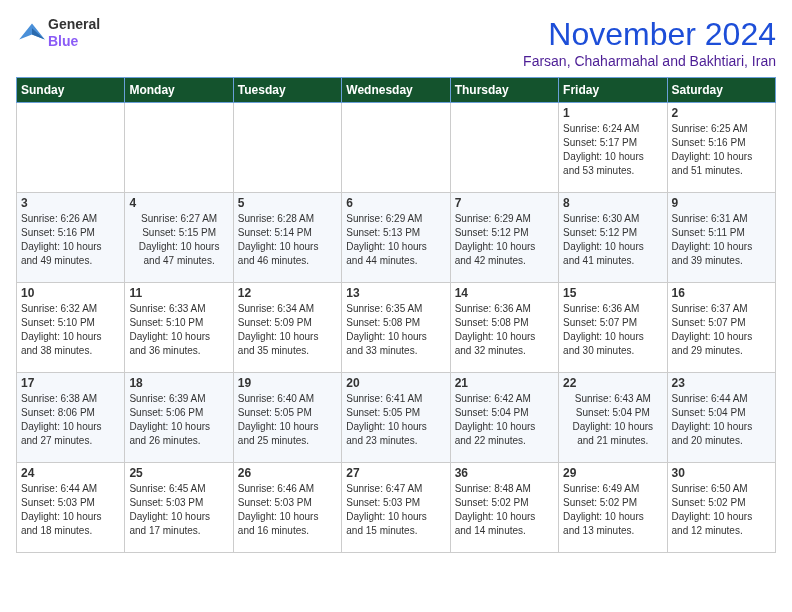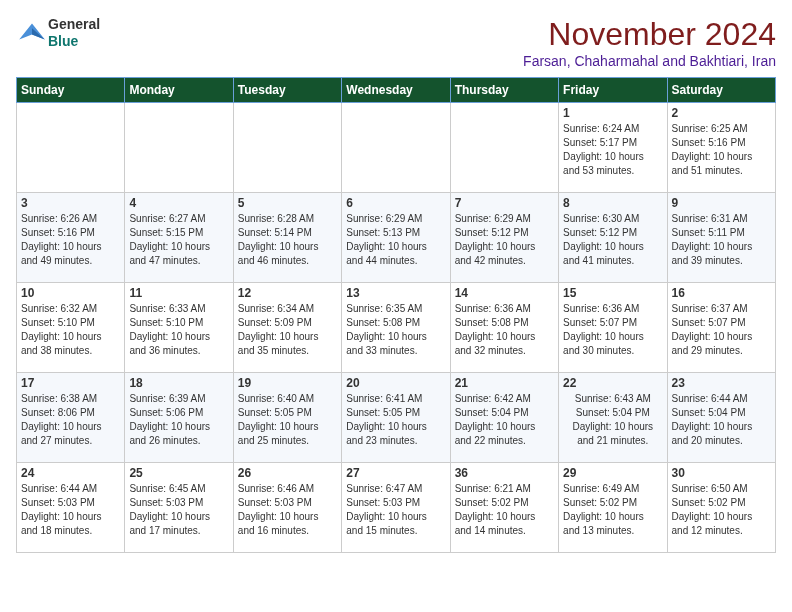--- a/index.html
+++ b/index.html
@@ -20,32 +20,32 @@
       display: flex;
       align-items: center;
       gap: 0;
     }
     .logo-text {
       font-size: 14px;
       font-weight: bold;
       color: #333;
       line-height: 1.2;
     }
-    .logo-text span { color: #0f766e; }
+    .logo-text span { color: #8b5cf6; }
     .logo-bird {
       width: 32px;
       height: 32px;
     }
     .title-block {
       text-align: right;
     }
     .month-title {
       font-size: 32px;
       font-weight: normal;
-      color: #7f1d1d;
+      color: #1d4ed8;
     }
     .subtitle {
       font-size: 14px;
       color: #4c1d95;
     }
     .calendar {
       width: 100%;
       border-collapse: collapse;
       font-size: 10.5px;
     }
@@ -138,21 +138,21 @@
       </tr>
       <tr>
         <td>
           <span class="day-num">3</span>
           <div class="day-info" style="white-space: pre-line;">Sunrise: 6:26 AM
 Sunset: 5:16 PM
 Daylight: 10 hours and 49 minutes.</div>
         </td>
         <td>
           <span class="day-num">4</span>
-          <div class="day-info" style="white-space: pre-line;">Sunrise: 6:27 AM
+          <div class="day-info" style="white-space: pre-line; text-align: center;">Sunrise: 6:27 AM
 Sunset: 5:15 PM
 Daylight: 10 hours and 47 minutes.</div>
         </td>
         <td>
           <span class="day-num">5</span>
           <div class="day-info" style="white-space: pre-line;">Sunrise: 6:28 AM
 Sunset: 5:14 PM
 Daylight: 10 hours and 46 minutes.</div>
         </td>
         <td>
@@ -288,21 +288,21 @@
 Daylight: 10 hours and 16 minutes.</div>
         </td>
         <td>
           <span class="day-num">27</span>
           <div class="day-info" style="white-space: pre-line;">Sunrise: 6:47 AM
 Sunset: 5:03 PM
 Daylight: 10 hours and 15 minutes.</div>
         </td>
         <td>
           <span class="day-num">36</span>
-          <div class="day-info" style="white-space: pre-line;">Sunrise: 6:21 AM
+          <div class="day-info" style="white-space: pre-line;">Sunrise: 8:48 AM
 Sunset: 5:02 PM
 Daylight: 10 hours and 14 minutes.</div>
         </td>
         <td>
           <span class="day-num">29</span>
           <div class="day-info" style="white-space: pre-line;">Sunrise: 6:49 AM
 Sunset: 5:02 PM
 Daylight: 10 hours and 13 minutes.</div>
         </td>
         <td>

